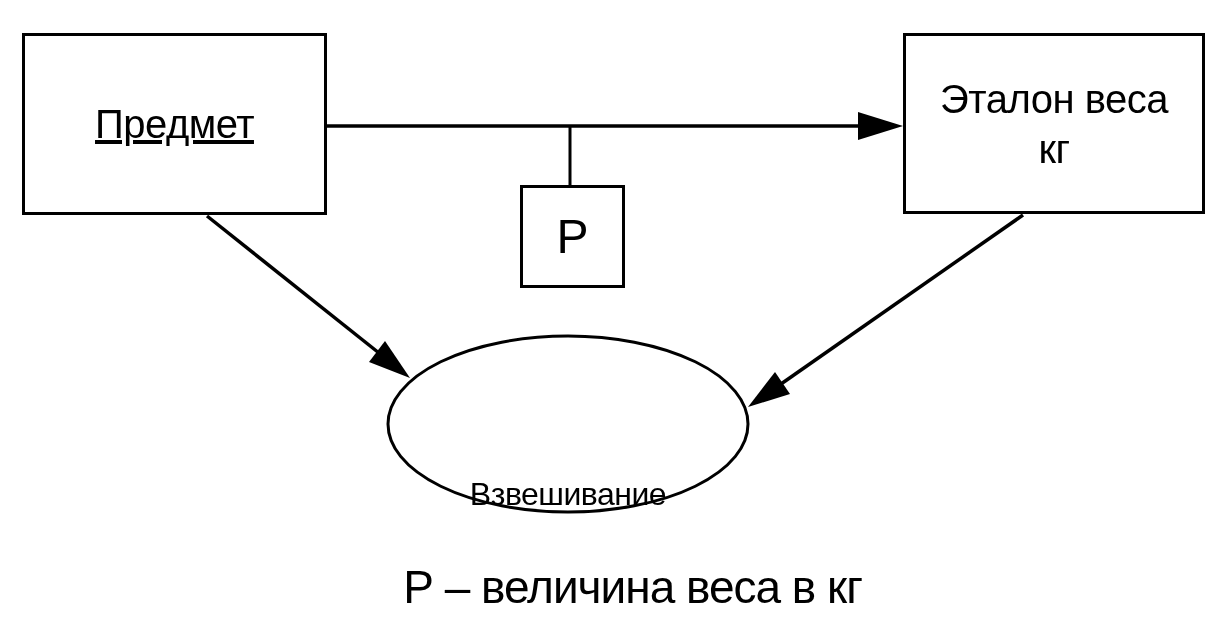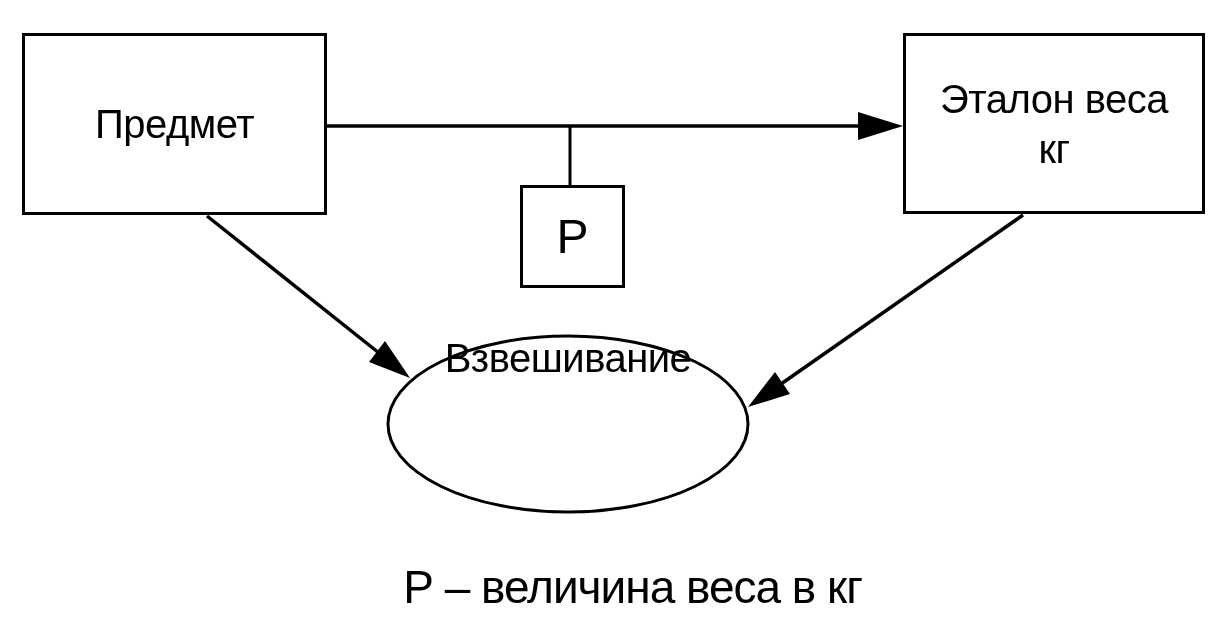--- a/index.html
+++ b/index.html
@@ -33,20 +33,21 @@
     justify-content: center;
     text-align: center;
   }
   .box-object {
     left: 22px;
     top: 33px;
     width: 305px;
     height: 182px;
     font-size: 40px;
     letter-spacing: -0.5px;
+    text-decoration: underline;
   }
   .box-standard {
     left: 903px;
     top: 33px;
     width: 302px;
     height: 181px;
     font-size: 40px;
     line-height: 1.25;
     letter-spacing: -0.5px;
   }
@@ -60,23 +61,23 @@
     height: 103px;
     font-size: 48px;
   }
   .ellipse-label {
     position: absolute;
     left: 388px;
     top: 336px;
     width: 360px;
     height: 177px;
     display: flex;
-    align-items: flex-start;
+    align-items: flex-end;
     justify-content: center;
-    font-size: 40px;
+    font-size: 32px;
     letter-spacing: -0.5px;
     background: transparent;
   }
   .caption {
     position: absolute;
     left: 262px;
     top: 560px;
     width: 600px;
     text-align: right;
     font-size: 46px;

